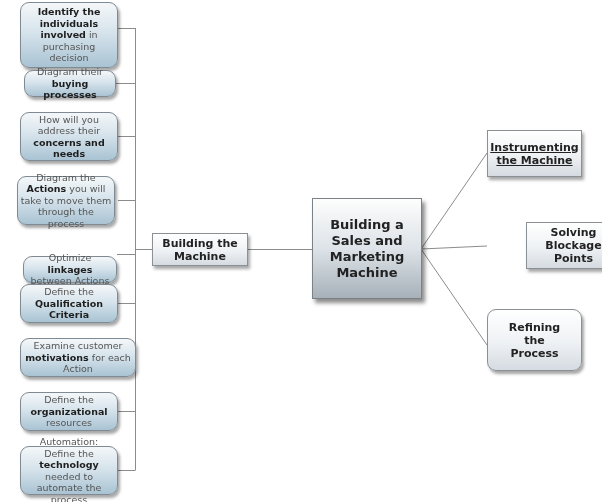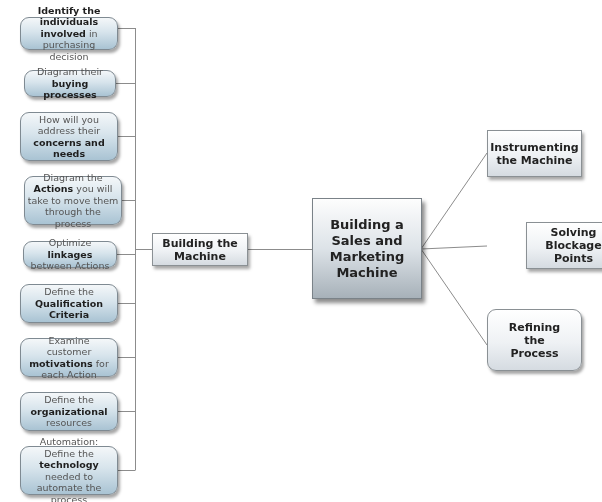--- a/index.html
+++ b/index.html
@@ -44,58 +44,58 @@
 
     <line x1="248" y1="249.5" x2="312" y2="249.5"></line>
 
     <line x1="421" y1="249" x2="487" y2="153"></line>
     <line x1="421" y1="249" x2="487" y2="246"></line>
     <line x1="421" y1="249" x2="487" y2="345"></line>
   </g>
 </svg>
 
 <div id="leaves">
-    <div class="node leaf" style="left: 20px; top: 17px; width: 98px; height: 33px; padding: 4px 6px;">
+    <div class="node leaf" style="left: 20px; top: 2px; width: 98px; height: 66px; padding: 4px 6px;">
       <span><b>Identify the individuals involved</b><span> in purchasing decision</span></span>
     </div>
     <div class="node leaf" style="left: 24px; top: 70px; width: 92px; height: 27px; padding: 0px 2px; justify-content: flex-end;">
       <span><span>Diagram their </span><b>buying processes</b></span>
     </div>
     <div class="node leaf" style="left: 20px; top: 112px; width: 98px; height: 49px; padding: 0px 10px;">
       <span><span>How will you address their </span><b>concerns and needs</b></span>
     </div>
-    <div class="node leaf" style="left: 24px; top: 176px; width: 98px; height: 49px; padding: 0px 2px;">
+    <div class="node leaf" style="left: 17px; top: 176px; width: 98px; height: 49px; padding: 0px 2px;">
       <span><span>Diagram the </span><b>Actions</b><span> you will take to move them through the process</span></span>
     </div>
-    <div class="node leaf" style="left: 23px; top: 241px; width: 94px; height: 27px; padding: 0px 2px;">
+    <div class="node leaf" style="left: 23px; top: 256px; width: 94px; height: 27px; padding: 0px 2px;">
       <span><span>Optimize </span><b>linkages</b><span> between Actions</span></span>
     </div>
     <div class="node leaf" style="left: 20px; top: 284px; width: 98px; height: 39px; padding: 14px 10px;">
       <span><span>Define the </span><b>Qualification Criteria</b></span>
     </div>
-    <div class="node leaf" style="left: 20px; top: 338px; width: 98px; height: 39px; padding: 0px 4px;">
+    <div class="node leaf" style="left: 20px; top: 338px; width: 116px; height: 39px; padding: 0px 4px;">
       <span><span>Examine customer </span><b>motivations</b><span> for each Action</span></span>
     </div>
     <div class="node leaf" style="left: 20px; top: 392px; width: 98px; height: 39px; padding: 7px 8px;">
       <span><span>Define the </span><b>organizational</b><span> resources</span></span>
     </div>
     <div class="node leaf" style="left: 20px; top: 446px; width: 98px; height: 49px; padding: 16px 2px;">
       <span><span>Automation: Define the </span><b>technology</b><span> needed to automate the process</span></span>
     </div>
   </div>
 
 <div class="node branch" style="left:152px; top:233px; width:96px; height:33px;">
   <span>Building the Machine</span>
 </div>
 
 <div class="node center" style="left:312px; top:198px; width:110px; height:101px;">
   <span style="padding:0 12px;">Building a Sales and Marketing Machine</span>
 </div>
 
 <div class="node branch" style="left:487px; top:130px; width:95px; height:47px;">
-  <span style="padding:0 6px;">Instrumenting the Machine</span>
+  <span style="padding:0 6px;text-decoration:underline;">Instrumenting the Machine</span>
 </div>
 <div class="node branch" style="left:487px; top:222px; width:95px; height:47px;margin-left:39px;">
   <span>Solving Blockage Points</span>
 </div>
 <div class="node branch" style="left:487px; top:309px; width:95px; height:62px;border-radius:9px;">
   <span style="padding:0 12px;">Refining the Process</span>
 </div>
 
 </body></html>

